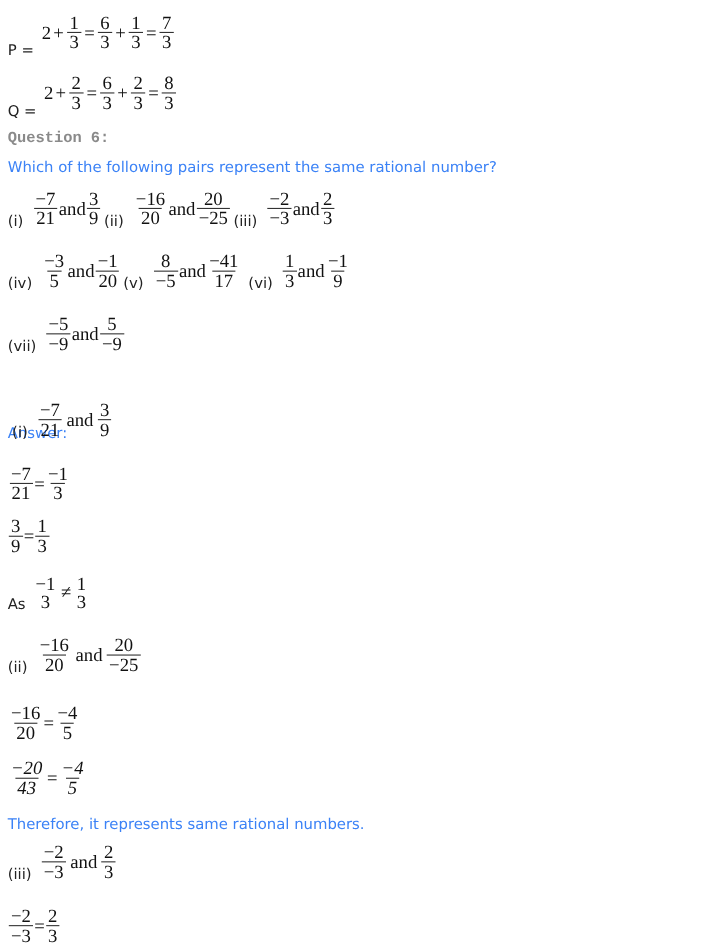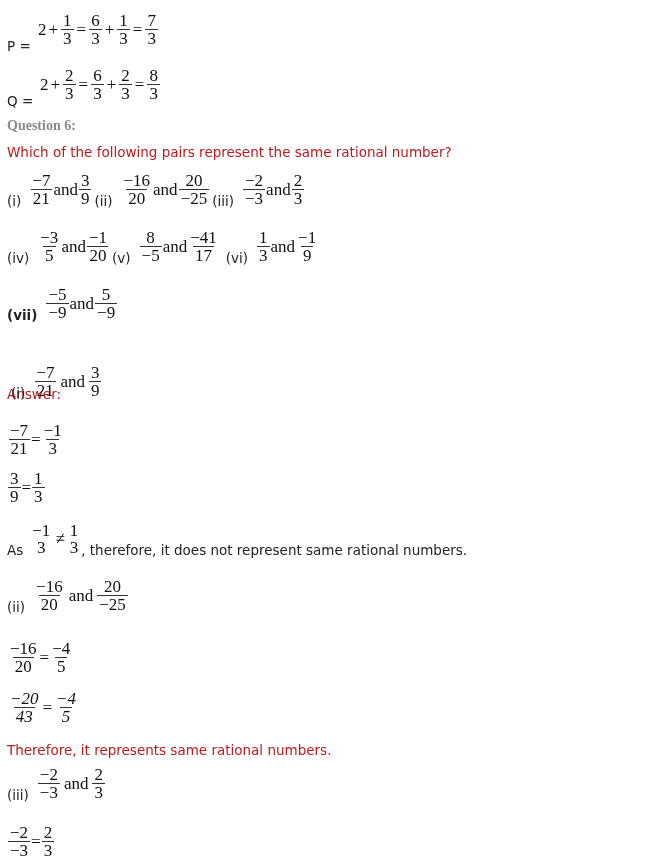--- a/index.html
+++ b/index.html
@@ -1,20 +1,20 @@
 <!DOCTYPE html>
 <html><head>
 <meta charset="utf-8">
 <style>
   html, body { margin: 0; padding: 0; background: #ffffff; }
   body { width: 656px; height: 865px; position: relative; overflow: hidden;
          font-family: "DejaVu Sans", sans-serif; font-size: 13.5px; color: #222222; }
   .abs { position: absolute; }
-  .txt { font-family: "DejaVu Sans", sans-serif; font-size: 13.5px; color: #b91c1c; white-space: nowrap; }
-  .heading { font-family: Liberation Serif, serif; font-weight: bold; font-size: 14px; color: #8a8a8a; white-space: nowrap; }
+  .txt { font-family: "DejaVu Sans", sans-serif; font-size: 13.5px; color: #3b82f6; white-space: nowrap; }
+  .heading { font-family: Liberation Mono, monospace; font-weight: bold; font-size: 14px; color: #8a8a8a; white-space: nowrap; }
   .math { font-family: "Liberation Serif", serif; font-size: 17px; color: #111; white-space: nowrap;
           display: inline-flex; align-items: center; }
   .frac { display: inline-flex; flex-direction: column; align-items: center; vertical-align: middle; margin: 0 1px; }
   .frac .num { padding: 0 2px; line-height: 17px; }
   .frac .den { padding: 0 2px; line-height: 17px; border-top: 1px solid #333; }
   .op { padding: 0 2px; }
   .word { padding: 0 3px; }
   .lbl { font-family: "DejaVu Sans", sans-serif; font-size: 13.5px; color: #222; }
   .line { display: flex; align-items: flex-end; }
 </style>
@@ -146,21 +146,21 @@
       </span>
     <span>and</span>
     <span class="frac">
         <span class="num">−1</span>
         <span class="den">9</span>
       </span>
   </span>
 </div>
 
 <div class="abs line" style="left:7px;top:286px;">
-  <span class="lbl" style="margin:0 8px -2px 0;font-weight:bold;">(vii)</span>
+  <span class="lbl" style="margin:0 8px -2px 0;">(vii)</span>
   <span class="math">
     <span class="frac">
         <span class="num">−5</span>
         <span class="den">−9</span>
       </span>
     <span>and</span>
     <span class="frac">
         <span class="num">5</span>
         <span class="den">−9</span>
       </span>
@@ -211,21 +211,20 @@
     <span class="frac" style="border:none;">
         <span class="num">−1</span>
         <span class="den" style="border-top:none;">3</span>
       </span>
     <span class="op">≠</span>
     <span class="frac">
         <span class="num">1</span>
         <span class="den" style="border-top:none;">3</span>
       </span>
   </span>
-  <span class="lbl" style="margin-bottom:-2px;">, therefore, it does not represent same rational numbers.</span>
 </div>
 
 <div class="abs line" style="left:7px;top:578px;">
   <span class="lbl" style="margin:0 8px -2px 0;">(ii)</span>
   <span class="math">
     <span class="frac">
         <span class="num">−16</span>
         <span class="den">20</span>
       </span>
     <span class="word">and</span>

